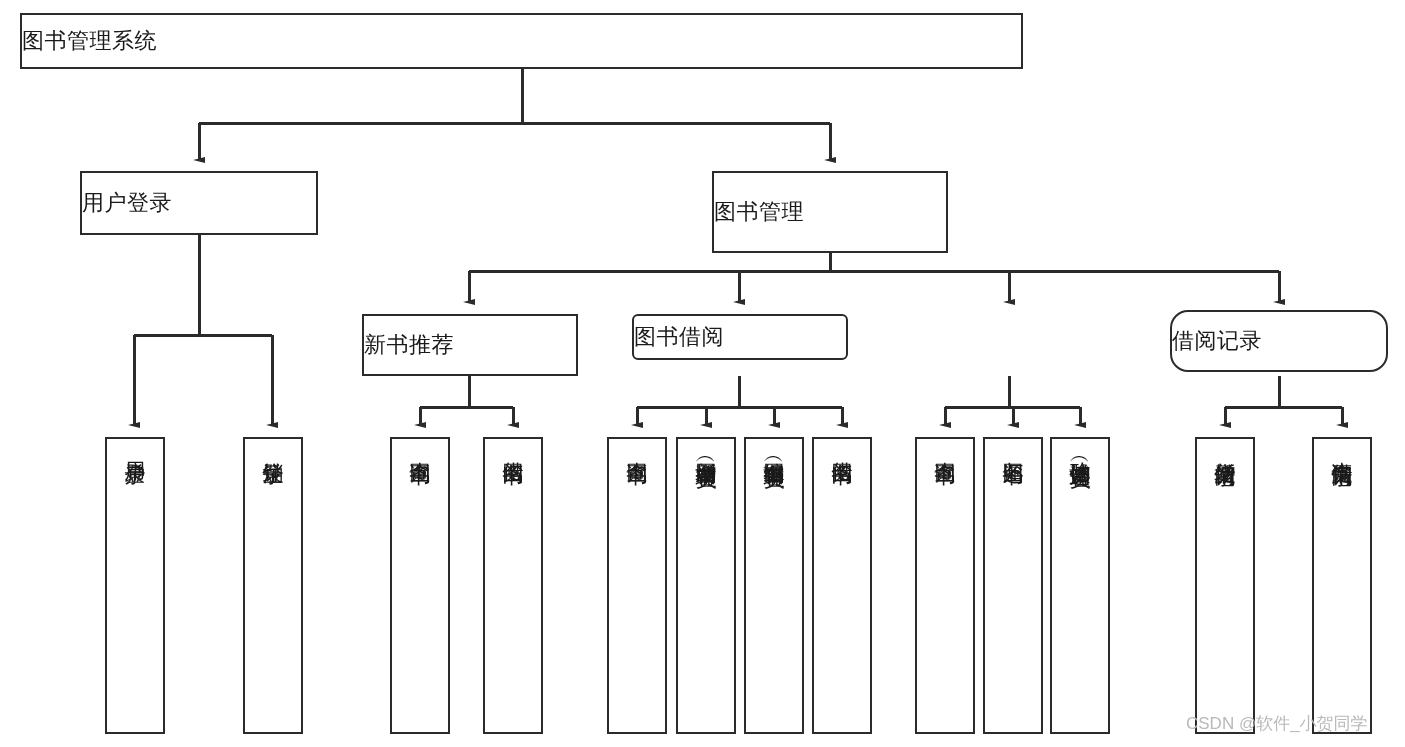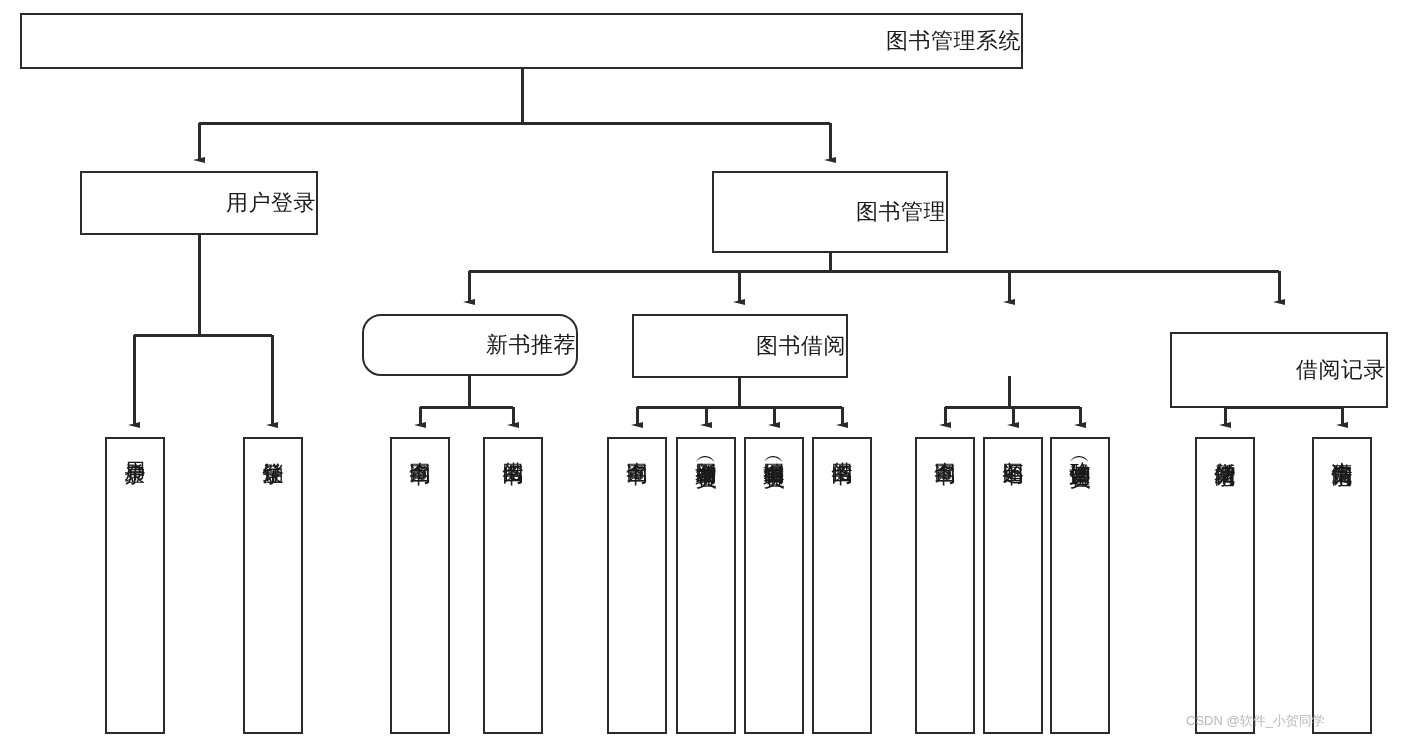--- a/index.html
+++ b/index.html
@@ -25,21 +25,21 @@
     width: 1405px;
     height: 747px;
   }
   .node {
     position: absolute;
     box-sizing: border-box;
     border: 2px solid #2b2b2b;
     background: #ffffff;
     display: flex;
     align-items: center;
-    justify-content: flex-end;
+    justify-content: flex-start;
     color: #1a1a1a;
     z-index: 2;
   }
   .node-label {
     display: block;
     text-align: center;
     line-height: 1.08;
     letter-spacing: 0.5px;
   }
   .node.horizontal .node-label {
@@ -59,21 +59,21 @@
     line-height: 1.05;
     white-space: nowrap;
   }
   .node.vertical.tall .node-label {
     font-size: 21px;
   }
   .watermark {
     position: absolute;
     left: 1186px;
     top: 712px;
-    font-size: 13px;
+    font-size: 17px;
     color: #b9b9b9;
     z-index: 5;
     white-space: nowrap;
     font-family: "Liberation Sans", "DejaVu Sans", sans-serif;
   }
 </style>
 </head>
 <body>
 
 <div id="chart-root">
@@ -132,27 +132,27 @@
     <span class="node-label">图书管理系统</span>
   </div>
 
   <div class="node horizontal" style="left: 80px; top: 171px; width: 238px; height: 64px;">
     <span class="node-label">用户登录</span>
   </div>
   <div class="node horizontal" style="left: 712px; top: 171px; width: 236px; height: 82px;">
     <span class="node-label">图书管理</span>
   </div>
 
-  <div class="node horizontal" style="left: 362px; top: 314px; width: 216px; height: 62px; border-radius: 19px;">
+  <div class="node horizontal" style="left: 362px; top: 314px; width: 216px; height: 62px;">
     <span class="node-label">新书推荐</span>
   </div>
-  <div class="node horizontal" style="left: 632px; top: 314px; width: 216px; height: 64px;">
+  <div class="node horizontal" style="left: 632px; top: 314px; width: 216px; height: 46px; border-radius: 6px;">
     <span class="node-label">图书借阅</span>
   </div>
-  <div class="node horizontal" style="left: 1170px; top: 332px; width: 218px; height: 76px;">
+  <div class="node horizontal" style="left: 1170px; top: 310px; width: 218px; height: 62px; border-radius: 18px;">
     <span class="node-label">借阅记录</span>
   </div>
 
   <div class="node vertical" style="left: 105px; top: 437px; width: 60px; height: 297px;">
     <span class="node-label">用户登录</span>
   </div>
   <div class="node vertical" style="left: 243px; top: 437px; width: 60px; height: 297px;">
     <span class="node-label">注销登录</span>
   </div>
   <div class="node vertical" style="left: 390px; top: 437px; width: 60px; height: 297px;">

